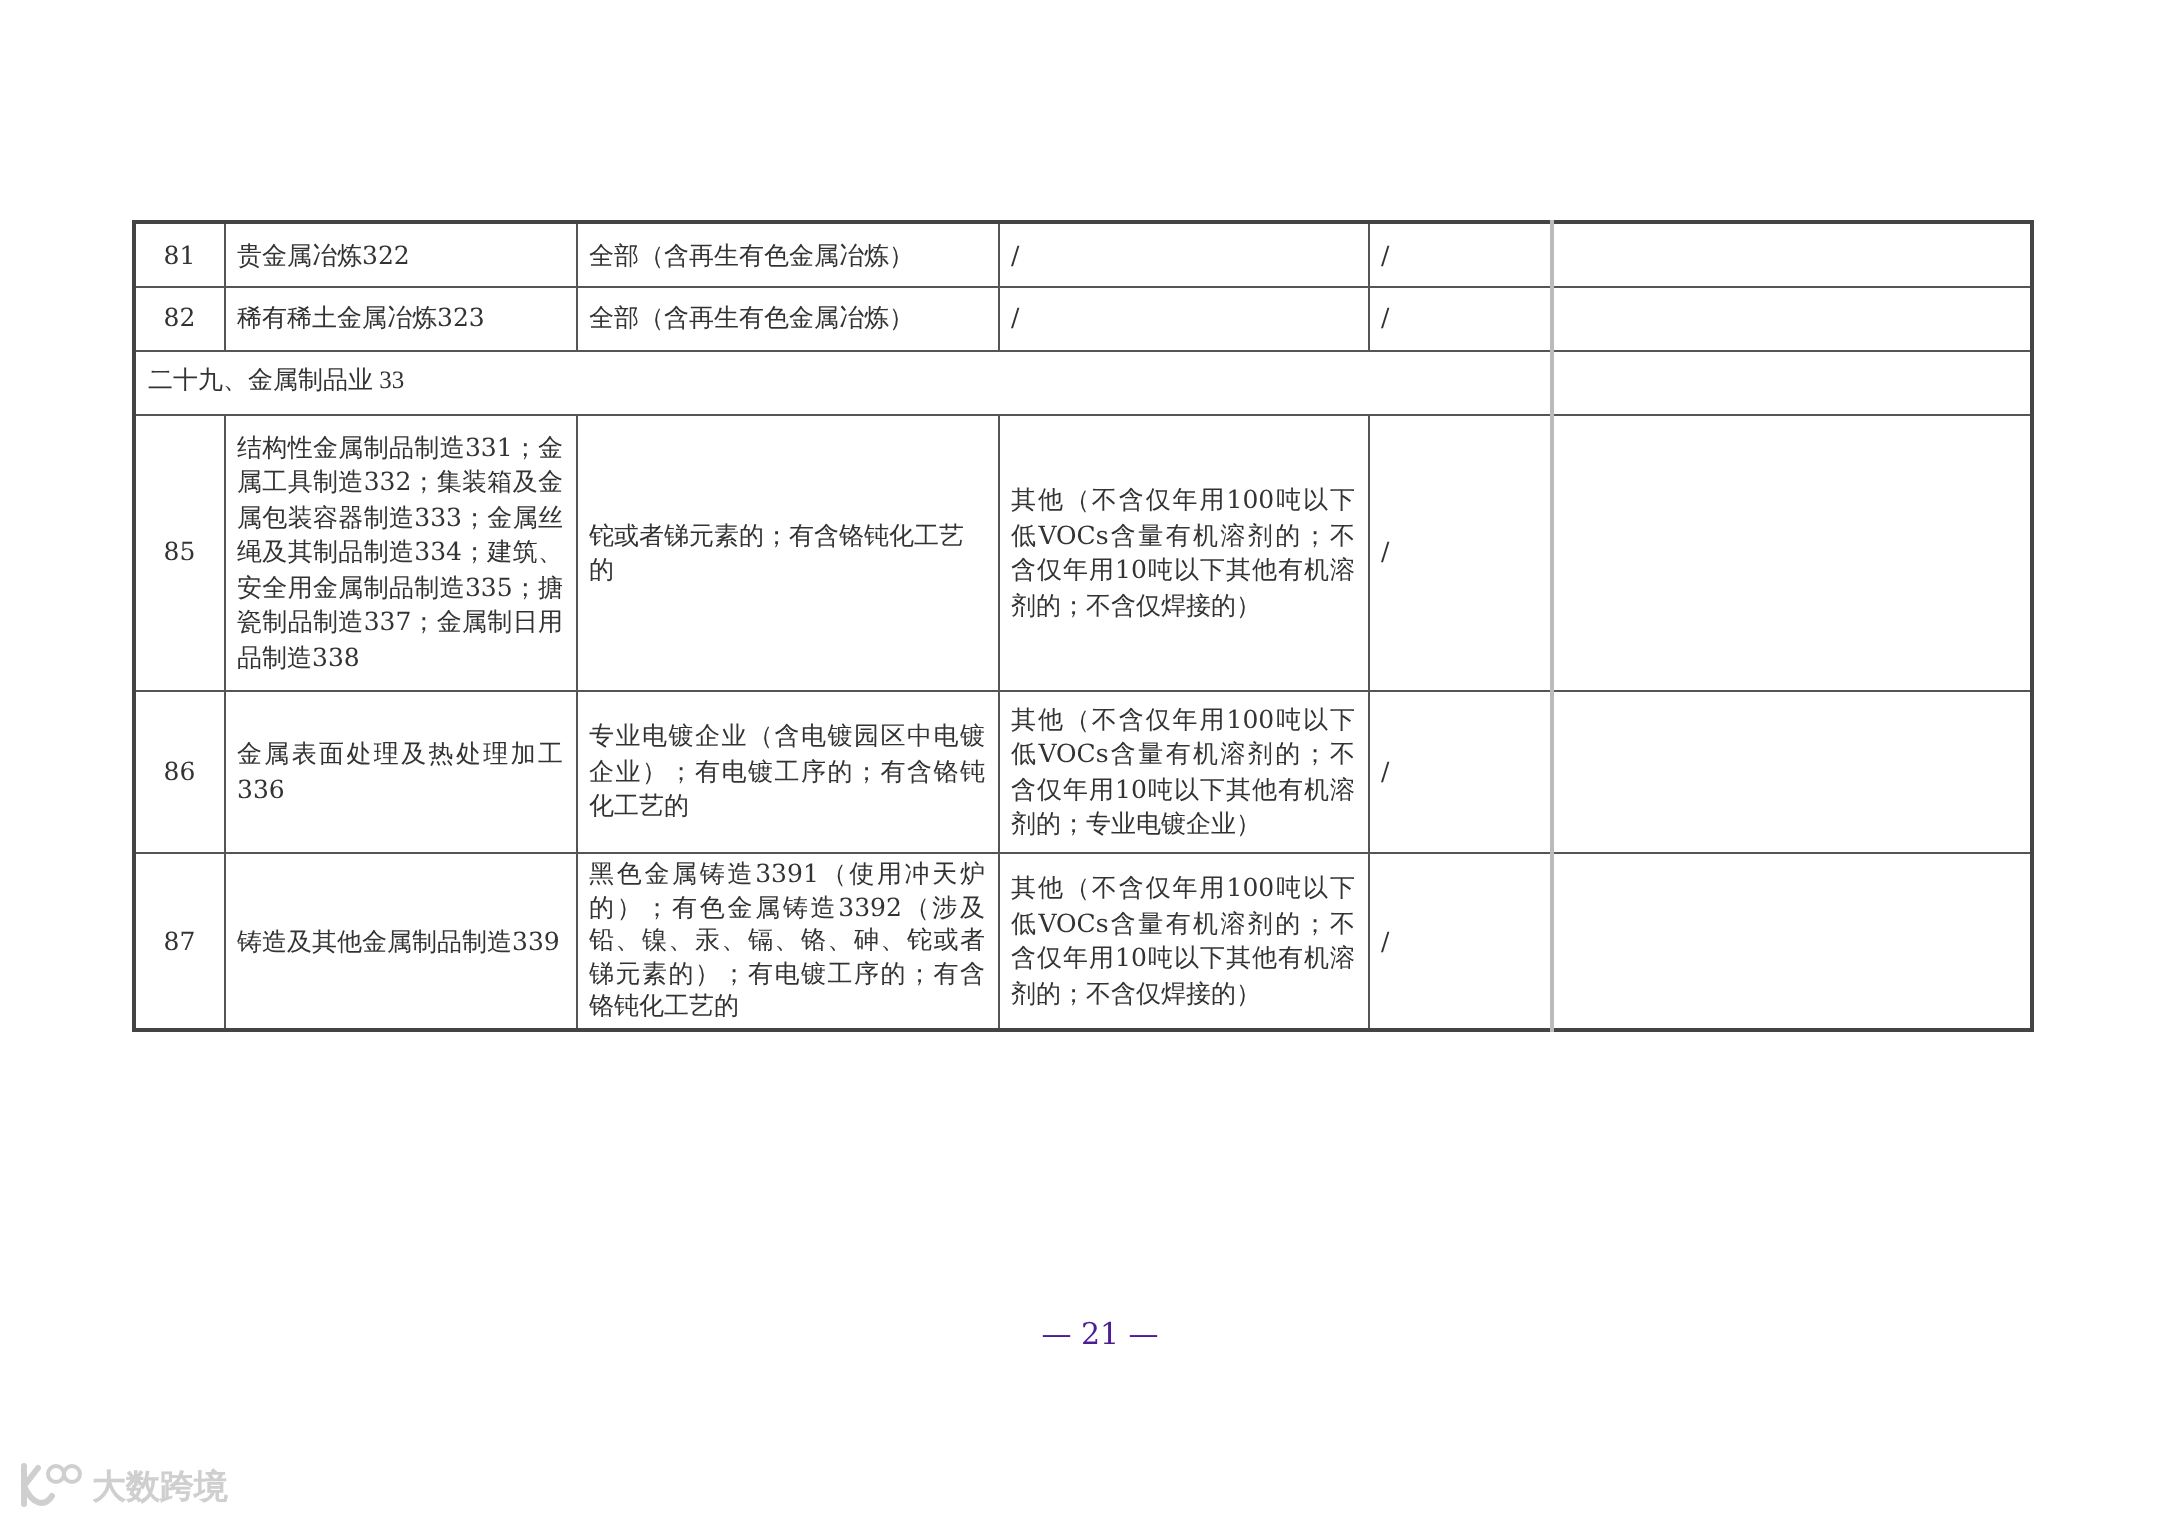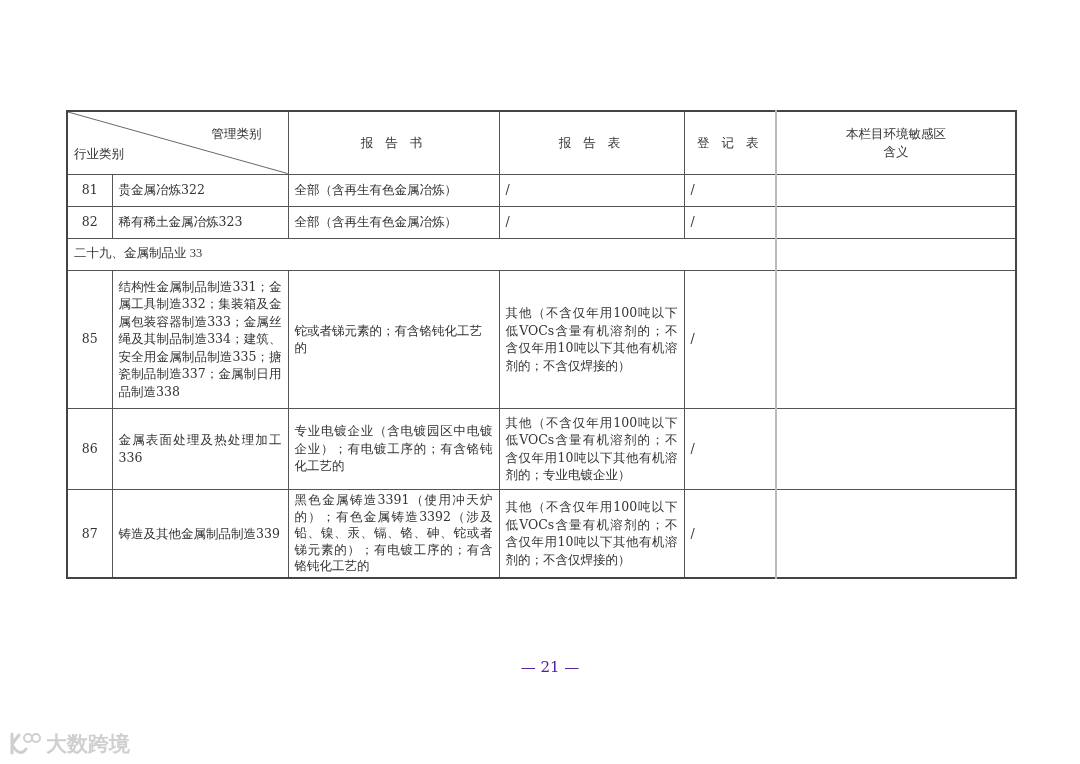--- a/index.html
+++ b/index.html
@@ -27,54 +27,38 @@
   td.section { font-family:Liberation Serif, serif; font-size:12.5px; }
   td.slash { color:#555; }
   td.lightcol { border-left:2px solid #bbb !important; }
   .justify { text-align:justify; text-align-last:left; }
   .footer-page {
     position:absolute; left:10px; width:1080px; top:658px; text-align:center;
     font-size:15px; color:#4c1d95;
   }
   .watermark {
     position:absolute; left:8px; top:730px; display:flex; align-items:center;
-    color:#cfcfcf; font-family:"DejaVu Sans","Liberation Sans",sans-serif; font-size:21px; font-weight:bold;
+    color:#cfcfcf; font-family:"DejaVu Sans","Liberation Sans",sans-serif; font-size:17px; font-weight:bold;
   }
   .watermark svg { margin-right:4px; }
 </style>
 </head>
 <body>
 
 <div class="page">
   <table class="grid">
     <colgroup>
       <col style="width:45px">
       <col style="width:176px">
       <col style="width:211px">
       <col style="width:185px">
       <col style="width:92px">
       <col style="width:240px">
     </colgroup>
     <tbody>
-        <tr style="height:63px">
-      <td colspan="2" class="diag">
-        <svg viewBox="0 0 221 63" preserveAspectRatio="none">
-              <line x1="0" y1="0" x2="221" y2="63" stroke="#666" stroke-width="1"></line>
-            </svg>
-        <span class="diag-top">管理类别</span>
-        <span class="diag-bot">行业类别</span>
-      </td>
-      <td class="hdr">报 告 书</td>
-      <td class="hdr">报 告 表</td>
-      <td class="hdr">登 记 表</td>
-      <td class="hdr-last lightcol">
-        <div>本栏目环境敏感区</div>
-        <div>含义</div>
-      </td>
-    </tr>
 
     <tr style="height:32px">
       <td class="num">81</td>
       <td>贵金属冶炼322</td>
       <td>全部（含再生有色金属冶炼）</td>
       <td class="slash">/</td>
       <td class="slash">/</td>
       <td class="lightcol"></td>
     </tr>
     <tr style="height:32px">

